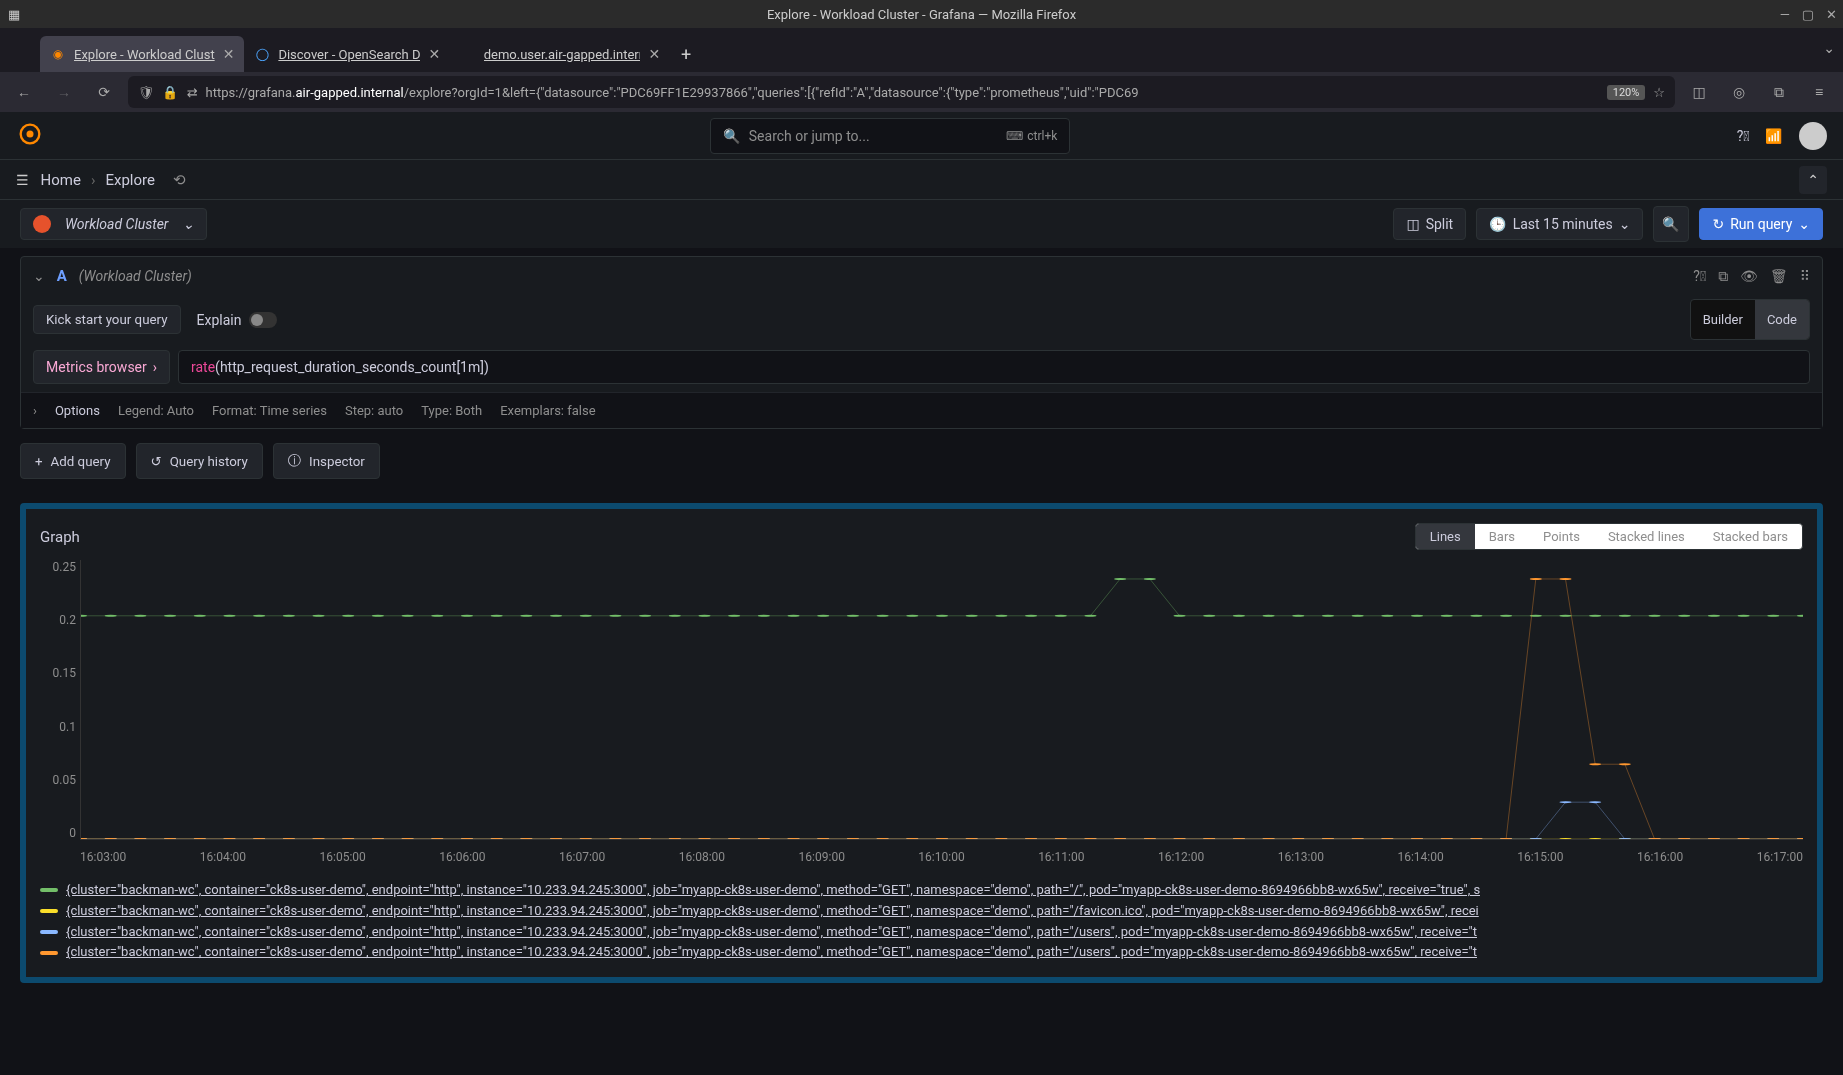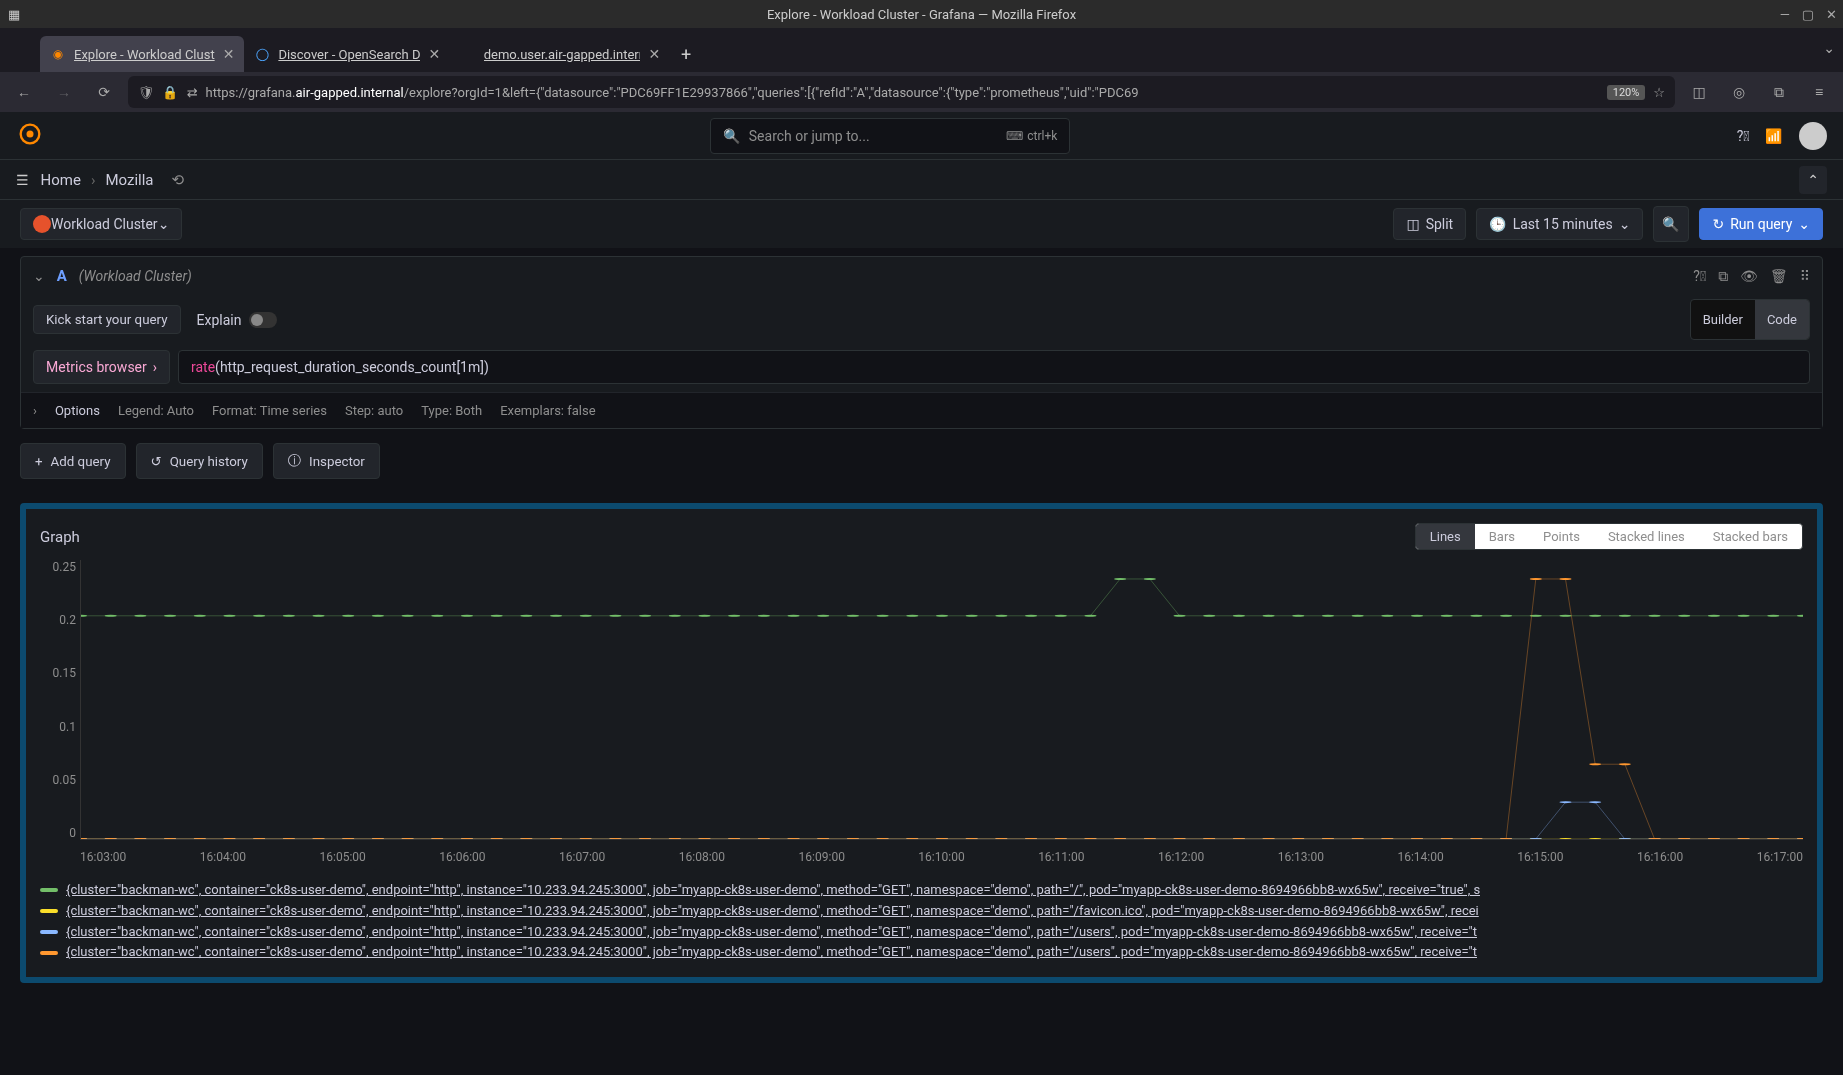--- a/index.html
+++ b/index.html
@@ -28,21 +28,21 @@
 .search-box { background: #111217; border: 1px solid #2c3235; height: 36px; border-radius: 4px; display: flex; align-items: center; padding: 0 12px; gap: 8px; flex: 0 0 360px; margin: 0 auto; color: #8e8e8e; }
 .search-shortcut { margin-left: auto; color: #8e8e8e; display: flex; align-items: center; gap: 4px; font-size: 12px; }
 .top-icons { display: flex; gap: 16px; align-items: center; }
 .avatar { width: 28px; height: 28px; border-radius: 50%; background: #ccc; }
 .breadcrumb-bar { background: #181b1f; height: 40px; display: flex; align-items: center; padding: 0 16px; gap: 12px; border-bottom: 1px solid #2c3235; position: relative; }
 .breadcrumb-bar .menu-icon { color: #ccc; }
 .breadcrumb { display: flex; align-items: center; gap: 10px; color: #ccccdc; font-size: 15px; }
 .breadcrumb .sep { color: #666; }
 .collapse-btn { margin-left: auto; width: 28px; height: 28px; display: flex; align-items: center; justify-content: center; background: #22252b; border-radius: 4px; color: #ccc; cursor: pointer; }
 .toolbar-row { display: flex; align-items: center; padding: 6px 20px; gap: 10px; background: #181b1f; }
-.datasource-pill { display: flex; align-items: center; gap: 0; background: #22252b; border: 1px solid #2c3235; padding: 6px 12px; border-radius: 4px; color: #ccccdc; }
+.datasource-pill { display: flex; align-items: center; gap: 14px; background: #22252b; border: 1px solid #2c3235; padding: 6px 12px; border-radius: 4px; color: #ccccdc; font-style: italic; }
 .prom-icon { width: 18px; height: 18px; border-radius: 50%; background: #e6522c; display: inline-block; }
 .toolbar-right { margin-left: auto; display: flex; gap: 10px; align-items: center; }
 .tb-btn { display: flex; align-items: center; gap: 6px; background: #22252b; border: 1px solid #2c3235; padding: 7px 12px; border-radius: 4px; color: #ccccdc; cursor: pointer; }
 .run-btn { background: #3d71d9; border-color: #3d71d9; color: #fff; }
 .icon-btn { width: 36px; height: 36px; display: flex; align-items: center; justify-content: center; background: #22252b; border: 1px solid #2c3235; border-radius: 4px; color: #ccc; cursor: pointer; }
 .query-panel { margin: 8px 20px 0; background: #181b1f; border: 1px solid #2c3235; border-radius: 4px; }
 .query-header { display: flex; align-items: center; padding: 10px 12px; gap: 12px; }
 .query-tag { color: #6e9fff; font-weight: bold; font-size: 15px; }
 .query-ds { color: #8e8e8e; font-style: italic; }
 .query-tools { margin-left: auto; display: flex; gap: 12px; color: #8e8e8e; }
@@ -154,21 +154,21 @@
     <span>📶</span>
     <span class="avatar"></span>
   </div>
 </div>
 
 <div class="breadcrumb-bar">
   <span class="menu-icon">☰</span>
   <div class="breadcrumb">
     <span>Home</span>
     <span class="sep">›</span>
-    <span>Mozilla</span>
+    <span>Explore</span>
     <span style="margin-left:8px;color:#8e8e8e">⟲</span>
   </div>
   <div class="collapse-btn">⌃</div>
 </div>
 
 <div class="toolbar-row">
   <div class="datasource-pill">
     <span class="prom-icon"></span>
     <span>Workload Cluster</span>
     <span>⌄</span>

